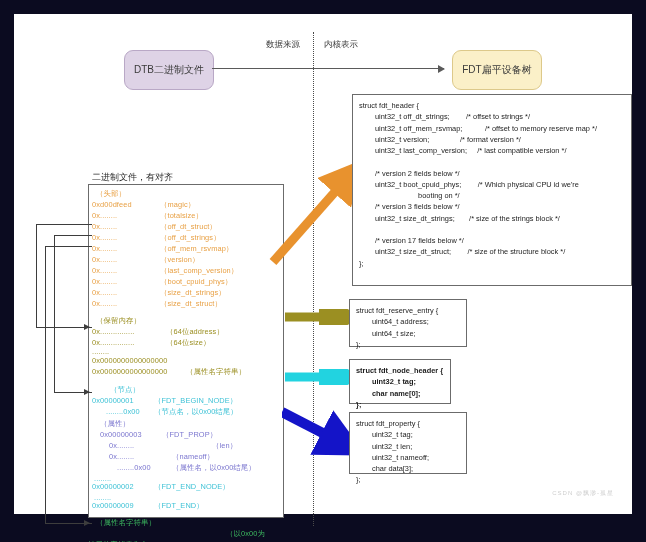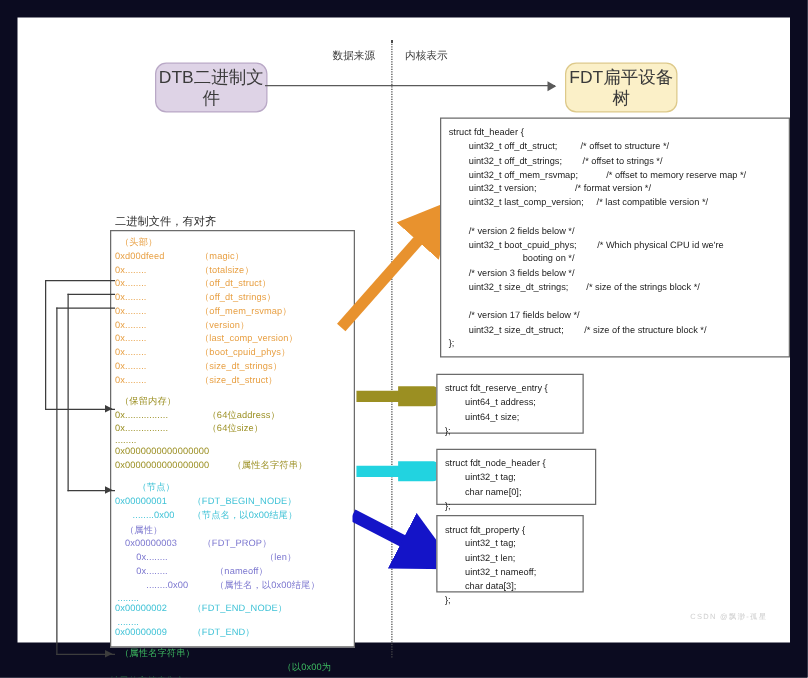--- a/index.html
+++ b/index.html
@@ -3,21 +3,21 @@
 <meta charset="utf-8">
 <style>
   html,body{margin:0;padding:0;background:#0d0d22;}
   body{font-family:"Liberation Sans",sans-serif;}
   .frame{position:relative;width:646px;height:542px;background:#0b0b20;overflow:hidden;}
   .canvas{position:absolute;left:14px;top:14px;width:618px;height:500px;background:#ffffff;}
 
   
   .flowbox{
     position:absolute;border-radius:9px;display:flex;align-items:center;justify-content:center;
-    font-size:14px;color:#3a3a3a;text-align:center;line-height:1.2;
+    font-size:10px;color:#3a3a3a;text-align:right;line-height:1.2;
   }
   .box-dtb{left:110px;top:36px;width:88px;height:38px;background:#ded3e6;border:1px solid #b9a8c6;}
   .box-fdt{left:438px;top:36px;width:88px;height:38px;background:#fbf0c8;border:1px solid #ddc98a;}
 
   .divider{position:absolute;left:299px;top:18px;width:0;height:494px;border-left:1.5px dotted #4a4a4a;}
 
   .zone-label{position:absolute;font-size:8.5px;color:#3a3a3a;white-space:nowrap;}
   .zone-src{left:252px;top:25px;}
   .zone-kern{left:310px;top:25px;}
 
@@ -42,21 +42,21 @@
 
   
   .ptr{position:absolute;border:1px solid #3d3d3d;border-right:none;box-sizing:border-box;}
   .ptr-head{position:absolute;width:0;height:0;border-left:6px solid #3d3d3d;border-top:3.5px solid transparent;border-bottom:3.5px solid transparent;}
 
   
   .codebox{position:absolute;border:1px solid #6b6b6b;box-sizing:border-box;background:#fff;
            font-family:"Liberation Sans",sans-serif;font-size:7.4px;color:#1d1d1d;line-height:1.52;padding:5px 6px;}
   .code-header{left:338px;top:80px;width:280px;height:192px;}
   .code-reserve{left:335px;top:285px;width:118px;height:48px;}
-  .code-node{left:335px;top:345px;width:128px;height:45px;}
+  .code-node{left:335px;top:345px;width:102px;height:45px;font-weight:bold;}
   .code-prop{left:335px;top:398px;width:118px;height:62px;}
   .codeline{white-space:pre;}
   .ind1{padding-left:16px;}
 
   
   .tharrow{position:absolute;}
   .watermark{position:absolute;right:18px;bottom:16px;font-size:6px;color:#cfcfcf;letter-spacing:1px;}
 </style>
 </head>
 <body>
@@ -177,21 +177,20 @@
     <defs>
       <marker id="mp" markerWidth="5" markerHeight="5" refX="2.5" refY="2.5" orient="auto">
         <path d="M0,0 L5,2.5 L0,5 z" fill="#1414c8"></path>
       </marker>
     </defs>
     <line x1="0" y1="6" x2="62" y2="38" stroke="#1414c8" stroke-width="10" marker-end="url(#mp)"></line>
   </svg>
 
   <div class="codebox code-header">
     <div class="codeline">struct fdt_header {</div>
-    <div class="codeline ind1">uint32_t off_dt_struct;         /* offset to structure */</div>
     <div class="codeline ind1">uint32_t off_dt_strings;        /* offset to strings */</div>
     <div class="codeline ind1">uint32_t off_mem_rsvmap;           /* offset to memory reserve map */</div>
     <div class="codeline ind1">uint32_t version;               /* format version */</div>
     <div class="codeline ind1">uint32_t last_comp_version;     /* last compatible version */</div>
     <div class="codeline ind1">&nbsp;</div>
     <div class="codeline ind1">/* version 2 fields below */</div>
     <div class="codeline ind1">uint32_t boot_cpuid_phys;        /* Which physical CPU id we're</div>
     <div class="codeline ind1">                     booting on */</div>
     <div class="codeline ind1">/* version 3 fields below */</div>
     <div class="codeline ind1">uint32_t size_dt_strings;       /* size of the strings block */</div>

